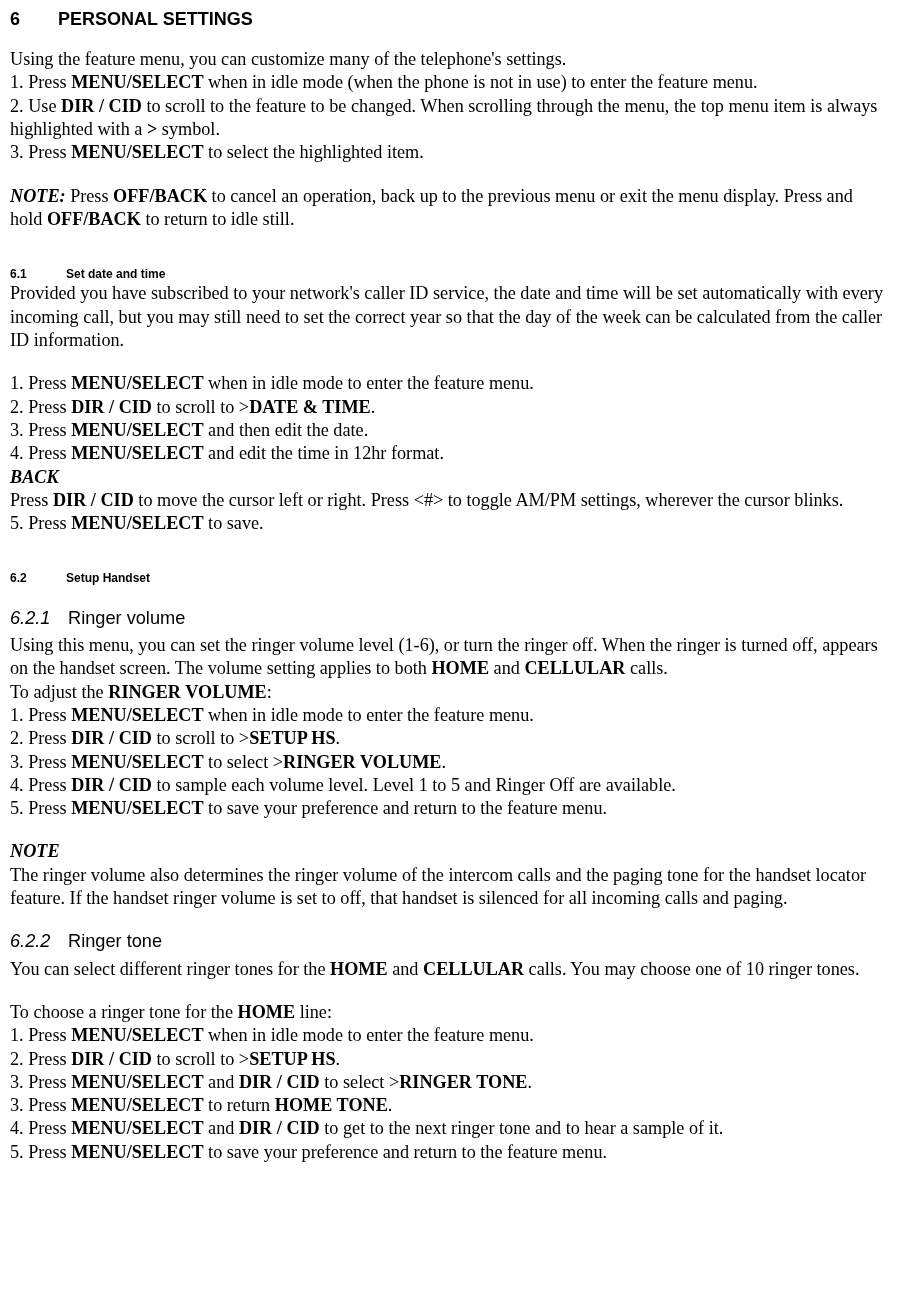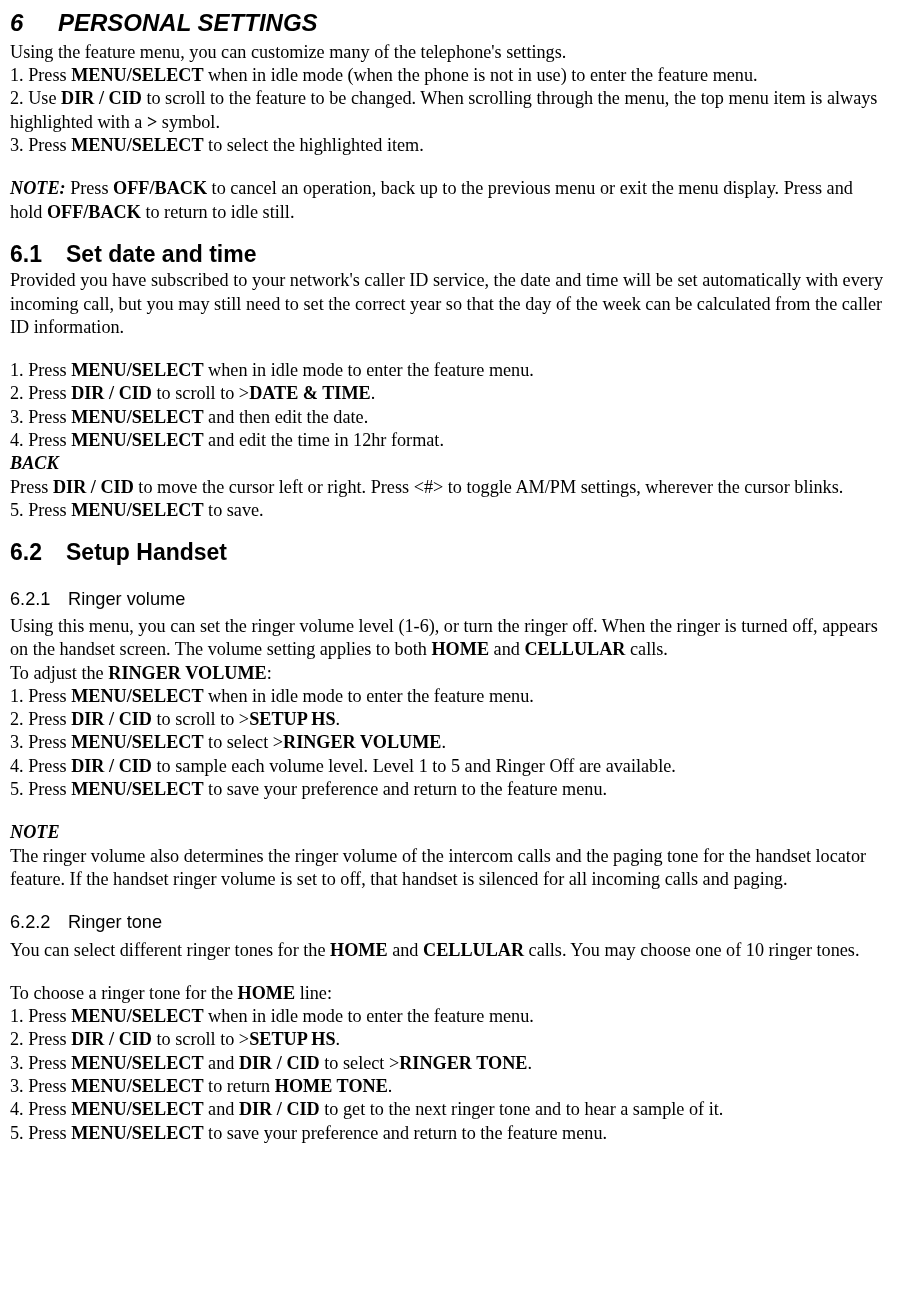--- a/index.html
+++ b/index.html
@@ -7,39 +7,38 @@
     font-size: 18.2px;
     line-height: 1.28;
     margin: 0;
     padding: 8px 10px;
     color: #000;
     background: #fff;
     width: 878px;
   }
   .h1 {
     font-weight: bold;
-    font-size: 24px;
-    margin-bottom: 2px;
-    font-style: italic;
+    font-size: 18px;
+    margin-bottom: 17px;
   }
   .h1 .num { display:inline-block; width: 48px; }
   .h2 {
     font-weight: bold;
-    font-size: 23px;
-    margin-top: 16px;
+    font-size: 12px;
+    margin-top: 36px;
     margin-bottom: 0px;
   }
   .h2 .num { display:inline-block; width: 56px; }
   .h3 {
     font-size: 18.2px;
     font-weight: normal;
     margin-top: 20px;
     margin-bottom: 4px;
   }
-  .h3 .num { display:inline-block; width: 58px; }
+  .h3 .num { display:inline-block; width: 58px; font-style: italic; }
   p { margin: 0; font-family: Liberation Serif, serif; }
   .gap { height: 20px; }
   b { font-weight: bold; }
   i.bi { font-weight: bold; font-style: italic; }
 </style>
 </head>
 <body>
 
 <div class="h1"><span class="num">6</span><span>PERSONAL SETTINGS</span></div>
 

